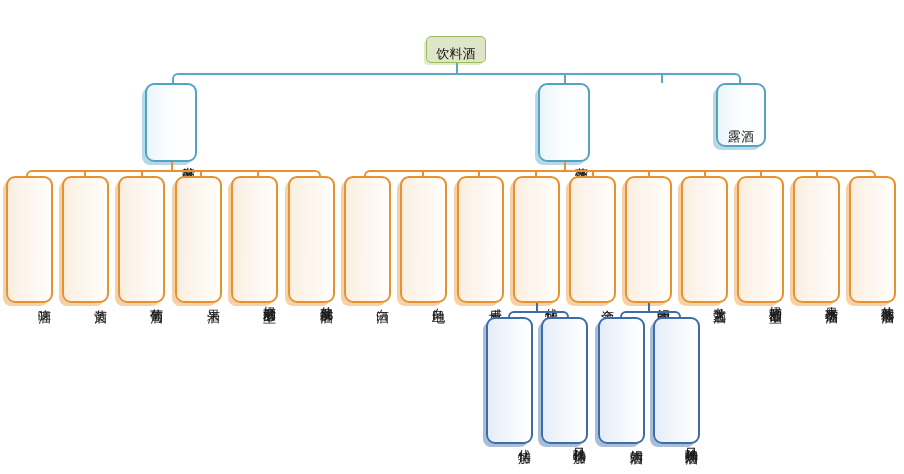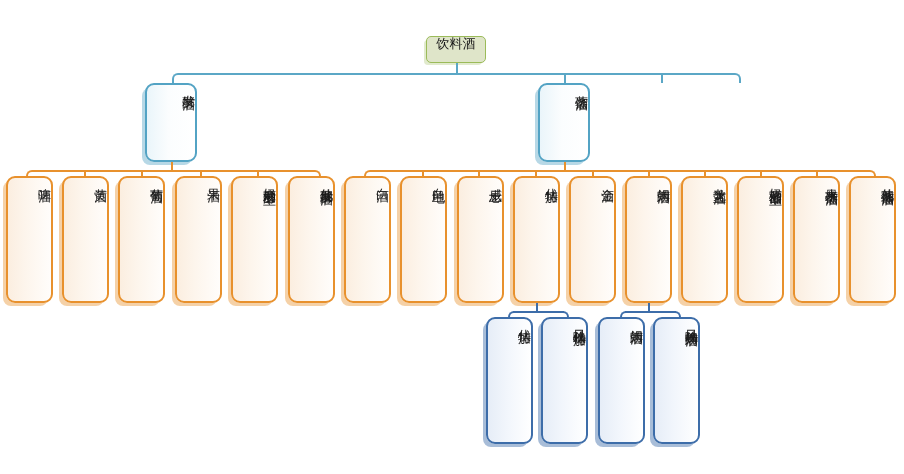--- a/index.html
+++ b/index.html
@@ -17,21 +17,21 @@
     height: 474px;
     background: #ffffff;
     overflow: hidden;
   }
 
   
   .node {
     position: absolute;
     box-sizing: border-box;
     display: flex;
-    align-items: flex-start;
+    align-items: flex-end;
     justify-content: center;
     text-align: center;
     color: #1a1a1a;
     line-height: 1.12;
     letter-spacing: 0.2px;
   }
   .node .lbl {
     display: block;
     width: 100%;
     word-break: break-all;
@@ -123,20 +123,23 @@
 
   <div class="node lv2 vert" style="left:145px; top:83px; width:52px; height:79px;">
     <span class="lbl">发酵酒</span>
   </div>
 
   <div class="node lv2 vert" style="left:538px; top:83px; width:52px; height:79px;">
     <span class="lbl">蒸馏酒</span>
   </div>
 
 
+  <div class="node lv2" style="left:716px; top:83px; width:50px; height:64px;">
+    <span class="lbl">露酒</span>
+  </div>
 
   <div class="conn stem-orange" style="left:171px; top:162px; width:0px; height:9px;"></div>
   <div class="conn elbow-l-orange" style="left:26px; top:170px; width:7px; height:7px;"></div>
   <div class="conn bar-orange" style="left:32px; top:170px; width:283px; height:0px;"></div>
   <div class="conn elbow-r-orange" style="left:314px; top:170px; width:7px; height:7px;"></div>
   <div class="conn stem-orange" style="left:84px;  top:170px; width:0; height:6px;"></div>
   <div class="conn stem-orange" style="left:141px; top:170px; width:0; height:6px;"></div>
   <div class="conn stem-orange" style="left:200px; top:170px; width:0; height:6px;"></div>
   <div class="conn stem-orange" style="left:257px; top:170px; width:0; height:6px;"></div>
 

